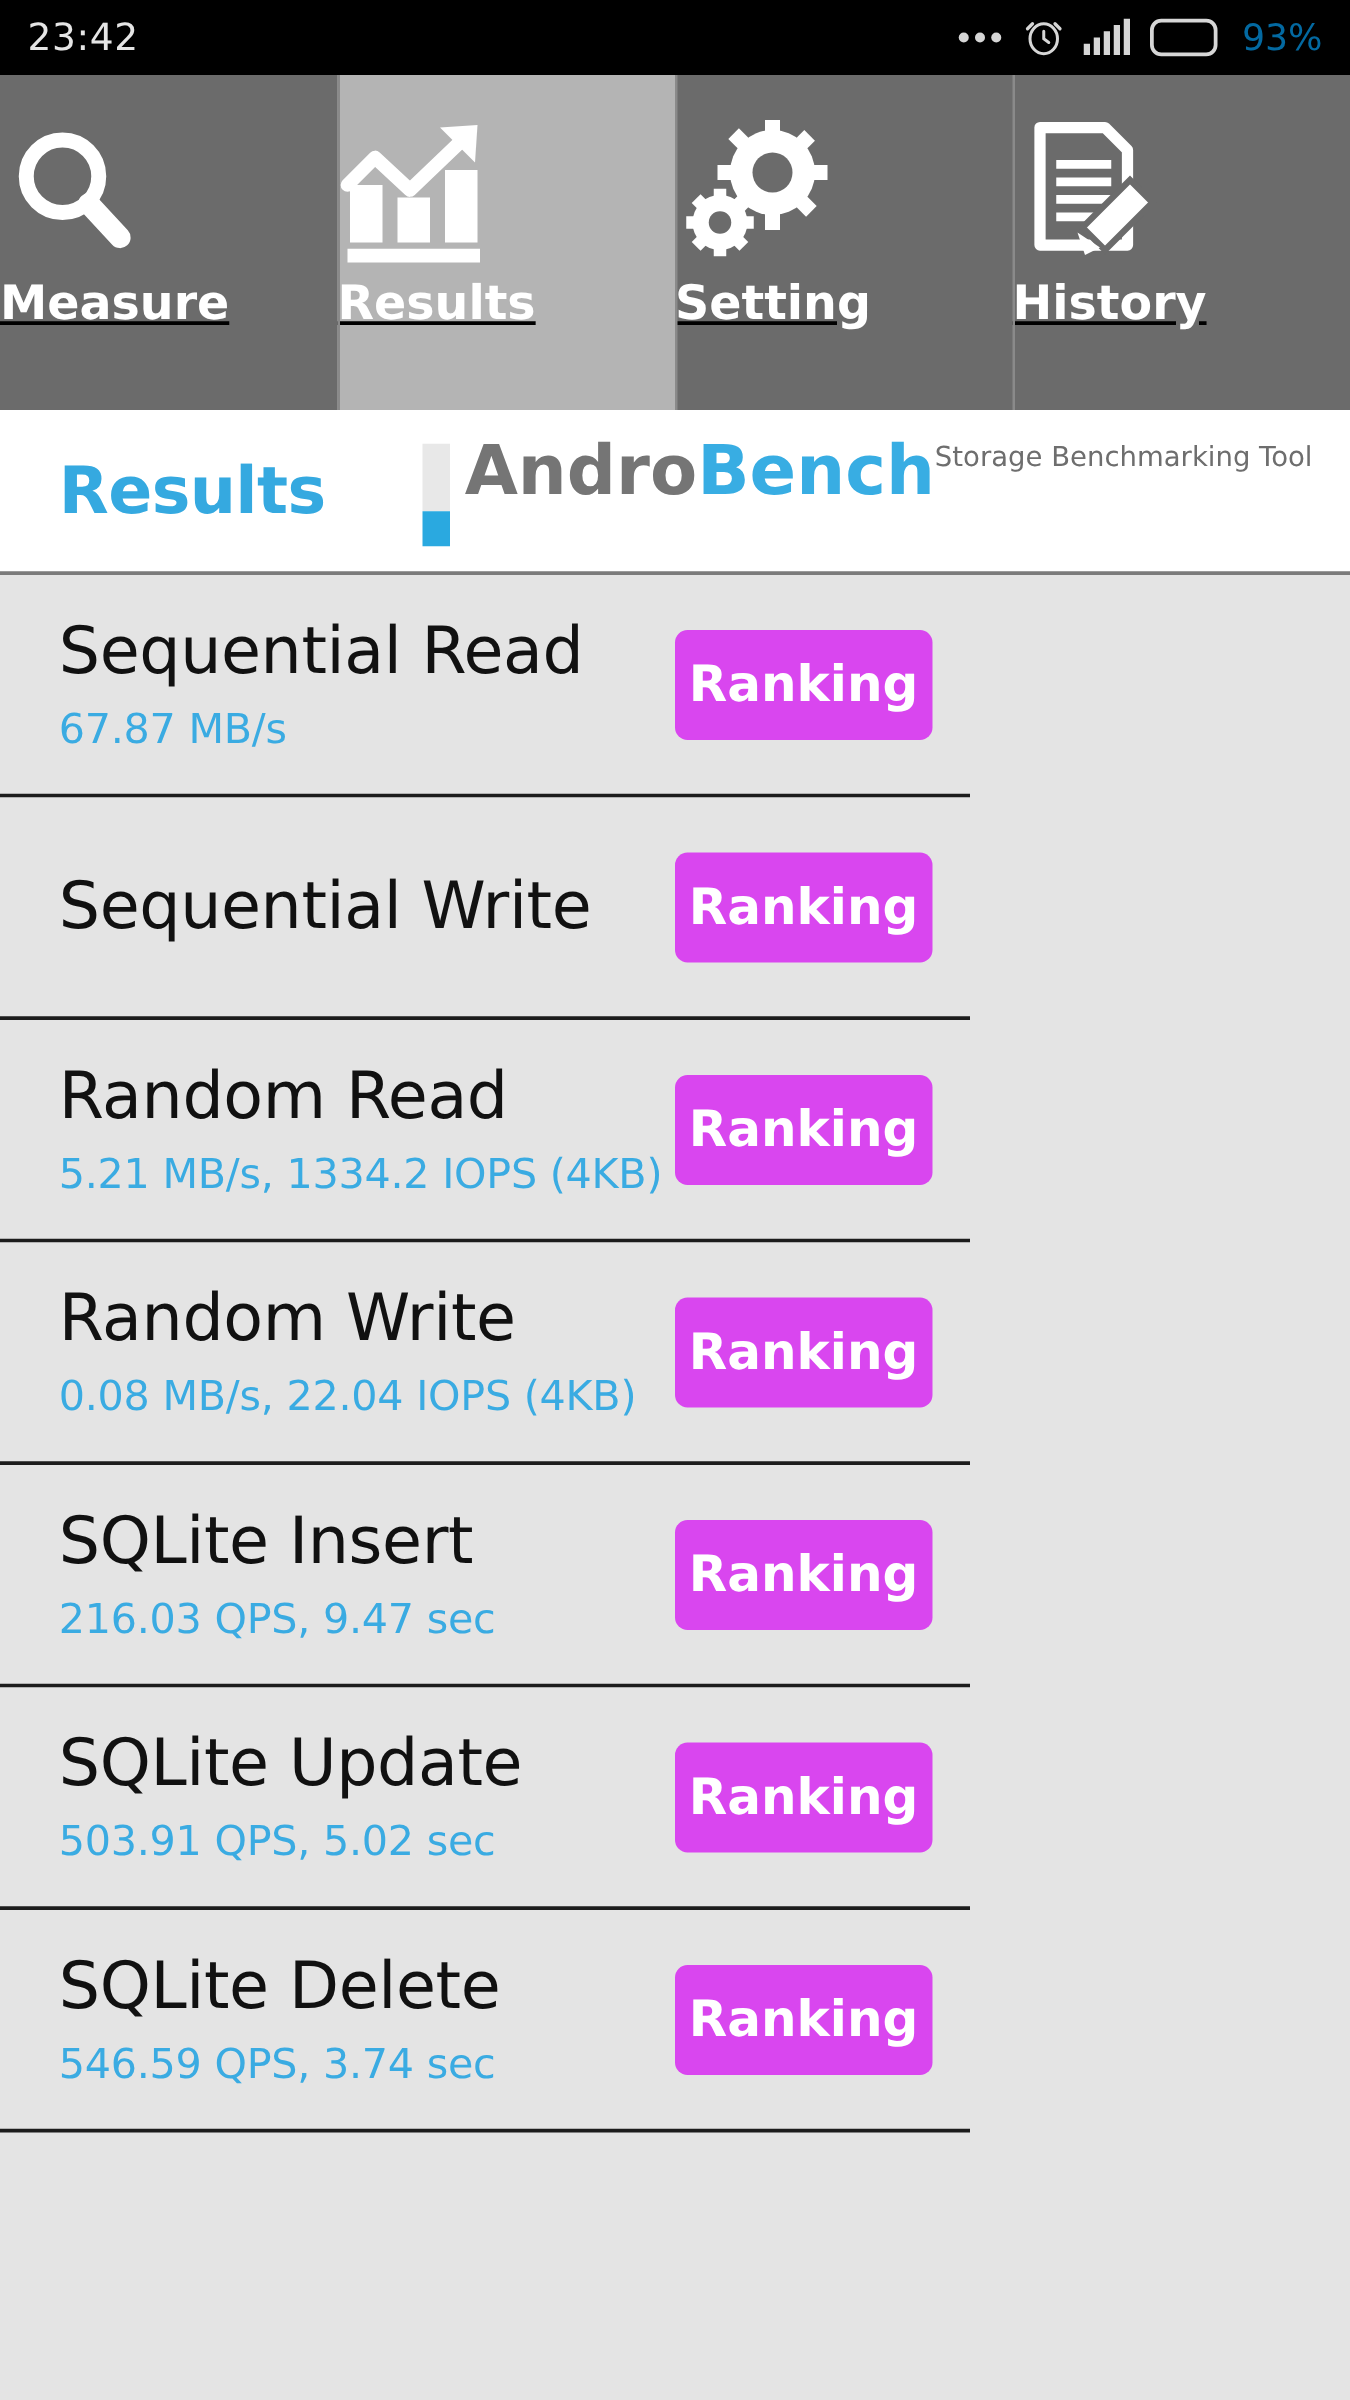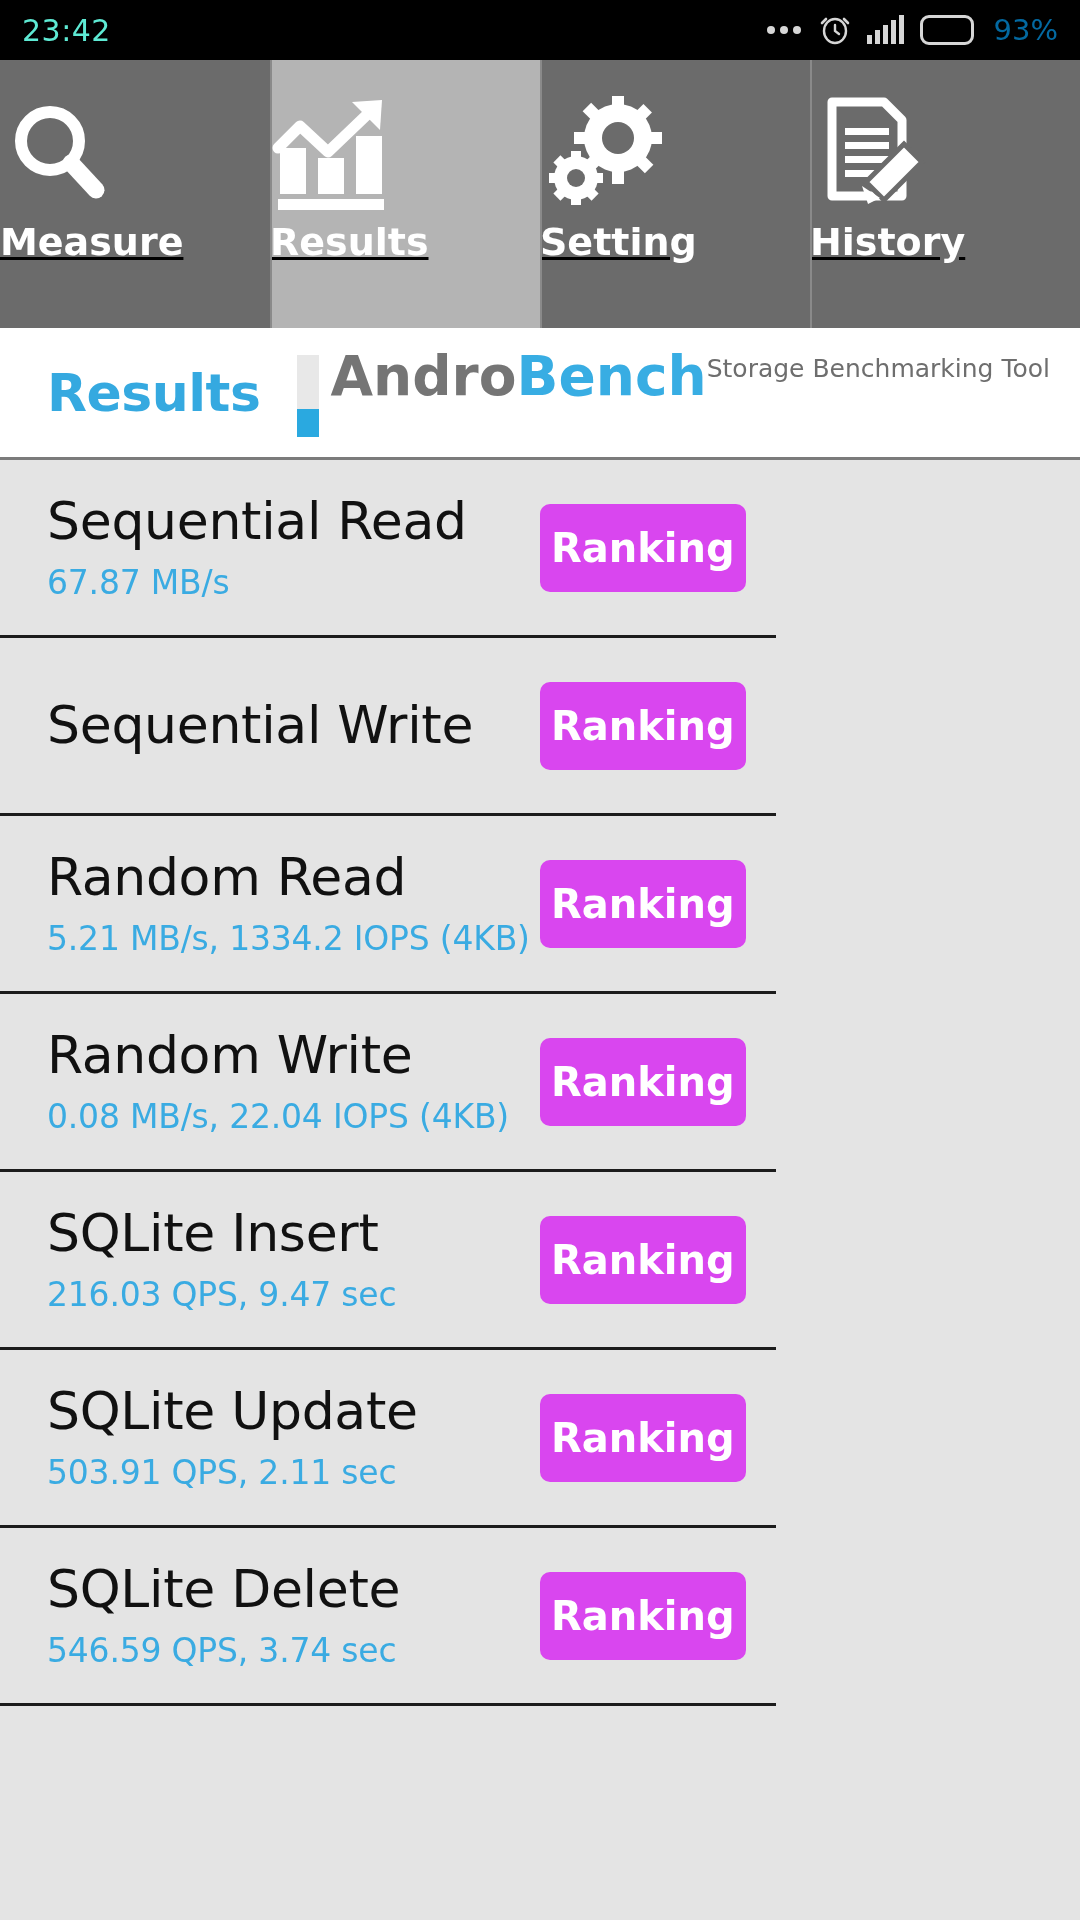--- a/index.html
+++ b/index.html
@@ -21,21 +21,21 @@
     background: #000000;
     display: flex;
     align-items: center;
     padding: 0 22px;
     box-sizing: border-box;
     color: #c9c9c9;
   }
   .status-time {
     font-size: 30px;
     letter-spacing: 0.5px;
-    color: #5eead4;
+    color: #e5e5e5;
     font-family: "DejaVu Sans", sans-serif;
   }
   .status-spacer { flex: 1 1 auto; }
   .status-right {
     display: flex;
     align-items: center;
     gap: 16px;
   }
   .dots-icon {
     display: flex;
@@ -167,21 +167,21 @@
   .brand-text { display: flex; flex-direction: row; }
   .brand-line1 {
     font-size: 55px;
     font-weight: bold;
     line-height: 1.0;
     white-space: nowrap;
   }
   .brand-andro { color: #757575; }
   .brand-bench { color: #38ade3; }
   .brand-line2 {
-    font-size: 25px;
+    font-size: 22px;
     color: #6e6e6e;
     text-align: right;
     margin-top: 5px;
     white-space: nowrap;
   }
 
   
   .results-list {
     background: #e4e4e4;
   }
@@ -390,21 +390,21 @@
       <div class="result-info">
         <div class="result-name">SQLite Insert</div>
         <div class="result-value">216.03 QPS, 9.47 sec</div>
       </div>
       <button class="ranking-button">Ranking</button>
     </div>
 
     <div class="result-row">
       <div class="result-info">
         <div class="result-name">SQLite Update</div>
-        <div class="result-value">503.91 QPS, 2.11 sec</div>
+        <div class="result-value">503.91 QPS, 5.02 sec</div>
       </div>
       <button class="ranking-button">Ranking</button>
     </div>
 
     <div class="result-row">
       <div class="result-info">
         <div class="result-name">SQLite Delete</div>
         <div class="result-value">546.59 QPS, 3.74 sec</div>
       </div>
       <button class="ranking-button">Ranking</button>

